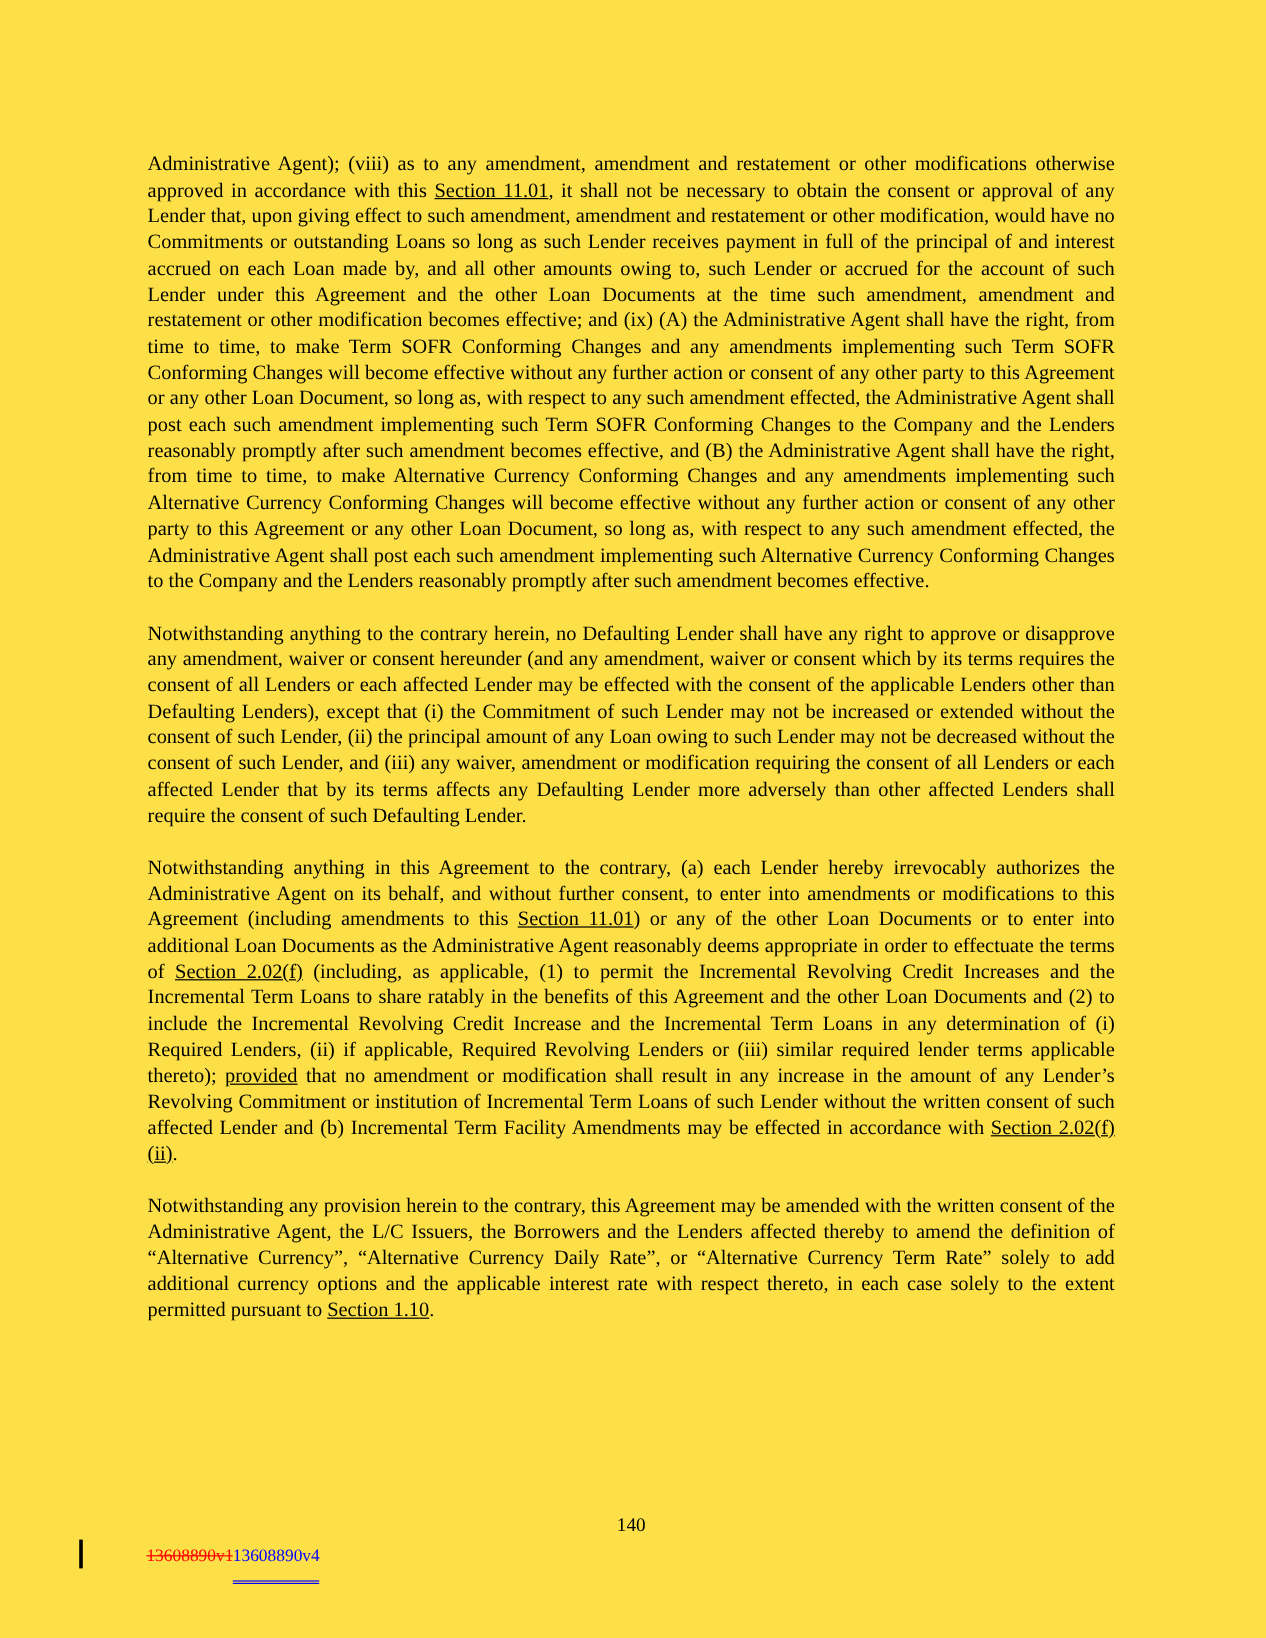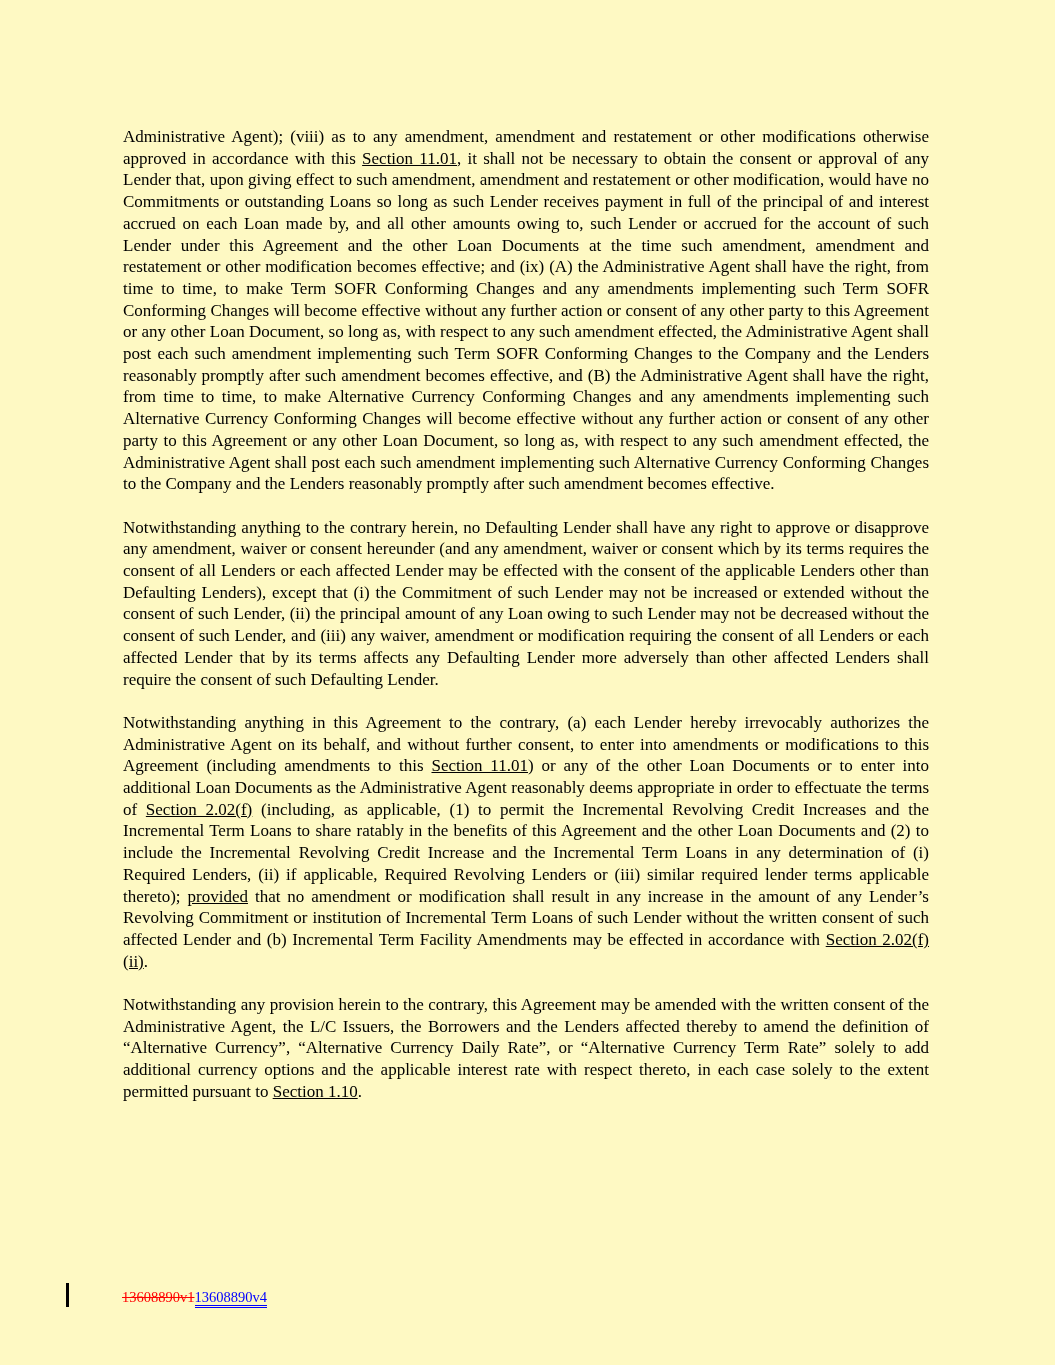--- a/index.html
+++ b/index.html
@@ -8,21 +8,21 @@
     width: 1055px;
     height: 1365px;
     position: relative;
     font-family: "Liberation Serif", "DejaVu Serif", serif;
     color: #000000;
     overflow: hidden;
   }
   .page {
     position: absolute;
     inset: 0;
-    background: #fef9c3;
+    background: #fde047;
   }
   .text-column {
     position: absolute;
     left: 123px;
     top: 126px;
     width: 806px;
     font-size: 17px;
     line-height: 21.7px;
     text-align: justify;
   }
@@ -55,36 +55,36 @@
     top: 1288px;
     font-size: 14.5px;
     line-height: 18px;
     white-space: nowrap;
   }
   .doc-id-deleted {
     text-decoration: line-through;
   }
   .doc-id-inserted {
     border-bottom: 3px double;
-    padding-bottom: 0px;
-    font-family: Liberation Serif, serif;
+    padding-bottom: 12px;
   }
 </style>
 </head>
 <body>
 
 <div class="page">
 
   <div class="text-column">
       <p class="para"><span>Administrative Agent); (viii) as to any amendment, amendment and restatement or other modifications otherwise approved in accordance with this </span><span class="u">Section 11.01</span><span>, it shall not be necessary to obtain the consent or approval of any Lender that, upon giving effect to such amendment, amendment and restatement or other modification, would have no Commitments or outstanding Loans so long as such Lender receives payment in full of the principal of and interest accrued on each Loan made by, and all other amounts owing to, such Lender or accrued for the account of such Lender under this Agreement and the other Loan Documents at the time such amendment, amendment and restatement or other modification becomes effective; and (ix) (A) the Administrative Agent shall have the right, from time to time, to make Term SOFR Conforming Changes and any amendments implementing such Term SOFR Conforming Changes will become effective without any further action or consent of any other party to this Agreement or any other Loan Document, so long as, with respect to any such amendment effected, the Administrative Agent shall post each such amendment implementing such Term SOFR Conforming Changes to the Company and the Lenders reasonably promptly after such amendment becomes effective, and (B) the Administrative Agent shall have the right, from time to time, to make Alternative Currency Conforming Changes and any amendments implementing such Alternative Currency Conforming Changes will become effective without any further action or consent of any other party to this Agreement or any other Loan Document, so long as, with respect to any such amendment effected, the Administrative Agent shall post each such amendment implementing such Alternative Currency Conforming Changes to the Company and the Lenders reasonably promptly after such amendment becomes effective.</span></p>
       <p class="para"><span>Notwithstanding anything to the contrary herein, no Defaulting Lender shall have any right to approve or disapprove any amendment, waiver or consent hereunder (and any amendment, waiver or consent which by its terms requires the consent of all Lenders or each affected Lender may be effected with the consent of the applicable Lenders other than Defaulting Lenders), except that (i) the Commitment of such Lender may not be increased or extended without the consent of such Lender, (ii) the principal amount of any Loan owing to such Lender may not be decreased without the consent of such Lender, and (iii) any waiver, amendment or modification requiring the consent of all Lenders or each affected Lender that by its terms affects any Defaulting Lender more adversely than other affected Lenders shall require the consent of such Defaulting Lender.</span></p>
       <p class="para"><span>Notwithstanding anything in this Agreement to the contrary, (a) each Lender hereby irrevocably authorizes the Administrative Agent on its behalf, and without further consent, to enter into amendments or modifications to this Agreement (including amendments to this </span><span class="u">Section 11.01</span><span>) or any of the other Loan Documents or to enter into additional Loan Documents as the Administrative Agent reasonably deems appropriate in order to effectuate the terms of </span><span class="u">Section 2.02(f)</span><span> (including, as applicable, (1) to permit the Incremental Revolving Credit Increases and the Incremental Term Loans to share ratably in the benefits of this Agreement and the other Loan Documents and (2) to include the Incremental Revolving Credit Increase and the Incremental Term Loans in any determination of (i) Required Lenders, (ii) if applicable, Required Revolving Lenders or (iii) similar required lender terms applicable thereto); </span><span class="u">provided</span><span> that no amendment or modification shall result in any increase in the amount of any Lender’s Revolving Commitment or institution of Incremental Term Loans of such Lender without the written consent of such affected Lender and (b) Incremental Term Facility Amendments may be effected in accordance with </span><span class="u">Section 2.02(f)(ii)</span><span>.</span></p>
       <p class="para"><span>Notwithstanding any provision herein to the contrary, this Agreement may be amended with the written consent of the Administrative Agent, the L/C Issuers, the Borrowers and the Lenders affected thereby to amend the definition of “Alternative Currency”, “Alternative Currency Daily Rate”, or “Alternative Currency Term Rate” solely to add additional currency options and the applicable interest rate with respect thereto, in each case solely to the extent permitted pursuant to </span><span class="u">Section 1.10</span><span>.</span></p>
     </div>
 
+  <div class="page-number">140</div>
 
   <div class="change-bar"></div>
 
   <div class="doc-ids">
     <span class="doc-id-deleted" style="color: rgb(255, 0, 0); margin-top: 12px;">13608890v1</span><span class="doc-id-inserted" style="color: rgb(0, 0, 255); border-bottom-color: rgb(0, 0, 255);">13608890v4</span>
   </div>
 
 </div>
 
 </body></html>

